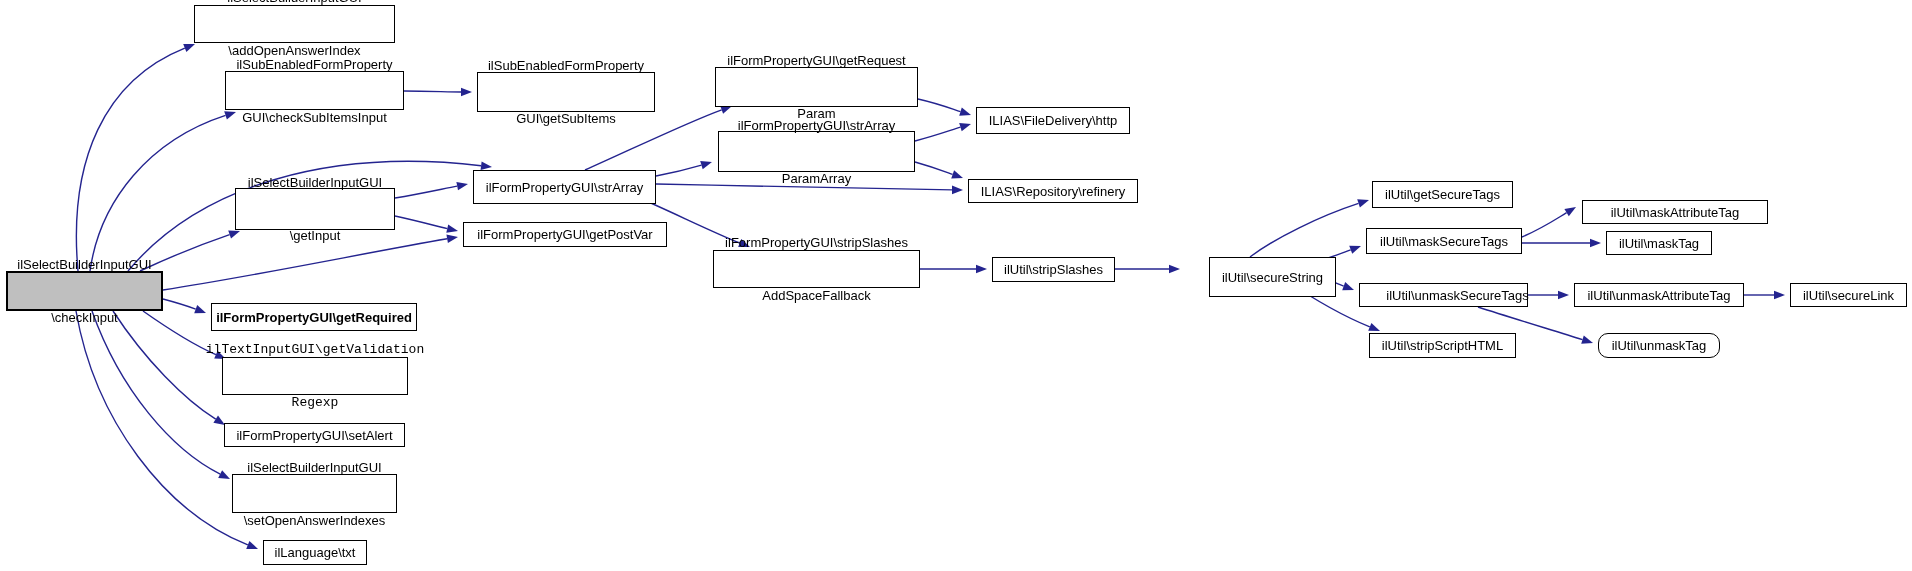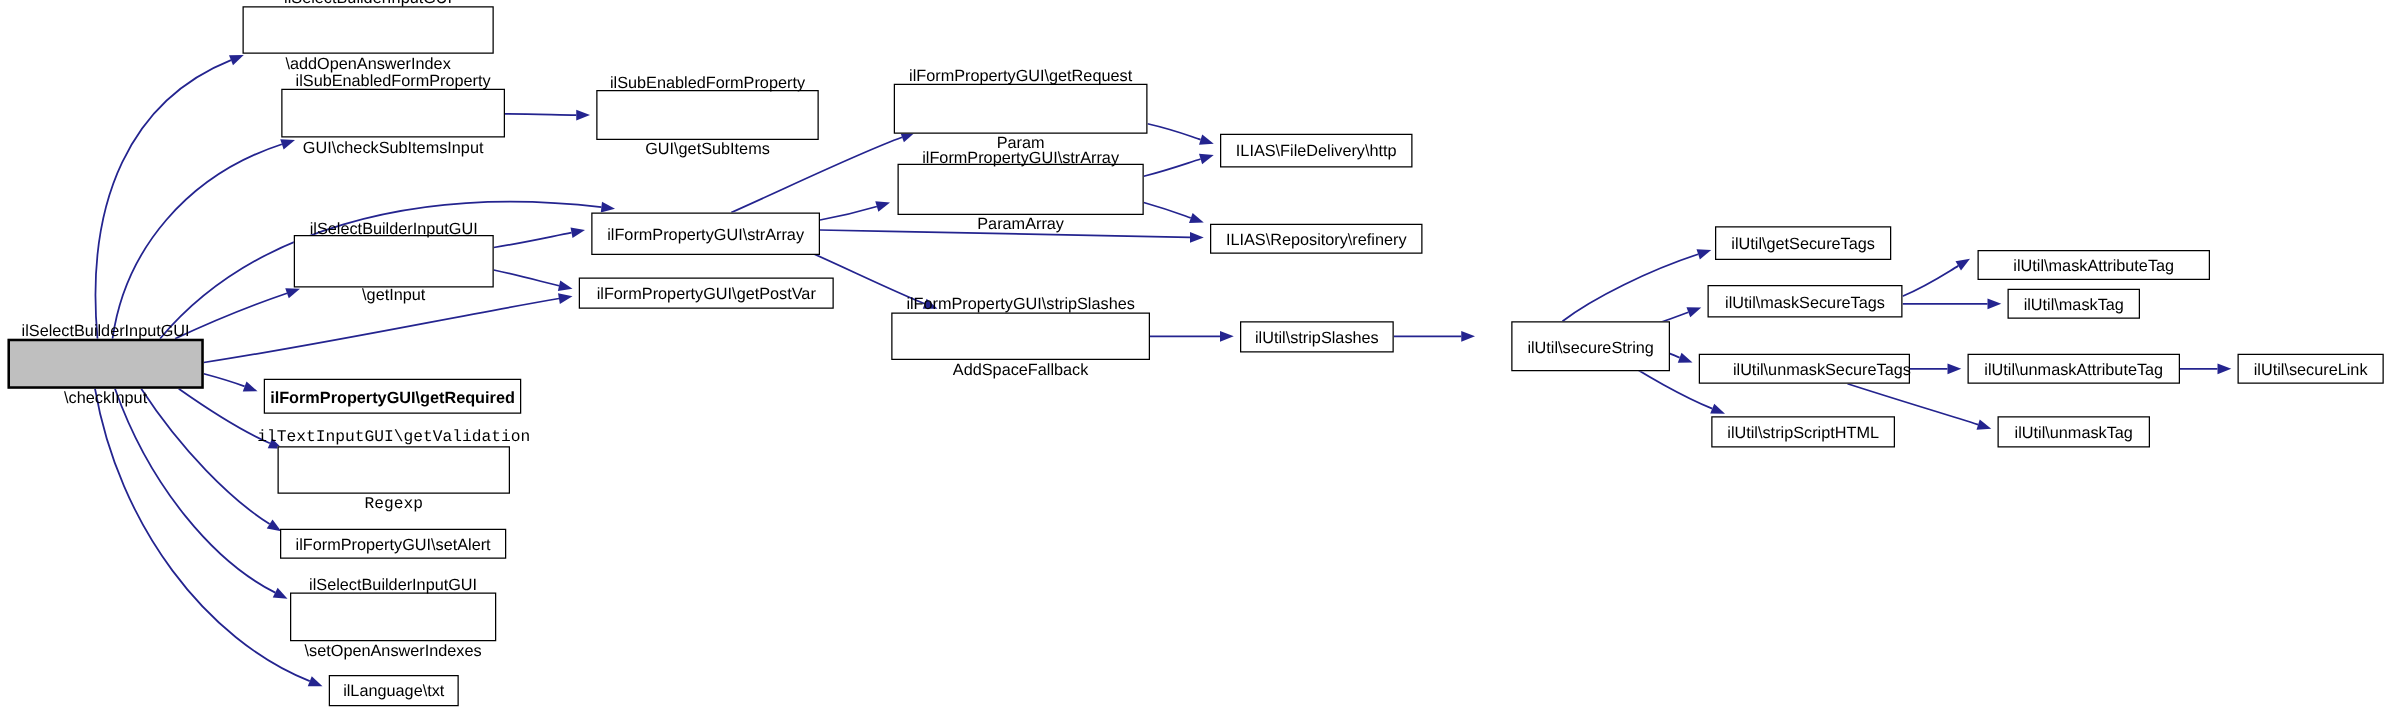--- a/index.html
+++ b/index.html
@@ -146,21 +146,21 @@
       </div>
       <div class="node" style="left: 1582px; top: 200px; width: 186px; height: 24px;">
         <div class="line">ilUtil\maskAttributeTag</div>
       </div>
       <div class="node" style="left: 1606px; top: 231px; width: 106px; height: 24px;">
         <div class="line">ilUtil\maskTag</div>
       </div>
       <div class="node" style="left: 1574px; top: 283px; width: 170px; height: 24px;">
         <div class="line">ilUtil\unmaskAttributeTag</div>
       </div>
-      <div class="node" style="left: 1598px; top: 333px; width: 122px; height: 25px;">
+      <div class="node" style="left: 1598px; top: 333px; width: 122px; height: 25px; border-radius: 10px;">
         <div class="line">ilUtil\unmaskTag</div>
       </div>
       <div class="node" style="left: 1790px; top: 283px; width: 117px; height: 24px;">
         <div class="line">ilUtil\secureLink</div>
       </div>
       <div class="node" style="left: 211px; top: 303px; width: 206px; height: 28px; font-weight: bold;">
         <div class="line">ilFormPropertyGUI\getRequired</div>
       </div>
       <div class="node" style="left: 222px; top: 357px; width: 186px; height: 38px; font-family: Liberation Mono, monospace;">
         <div class="line">ilTextInputGUI\getValidation</div>

